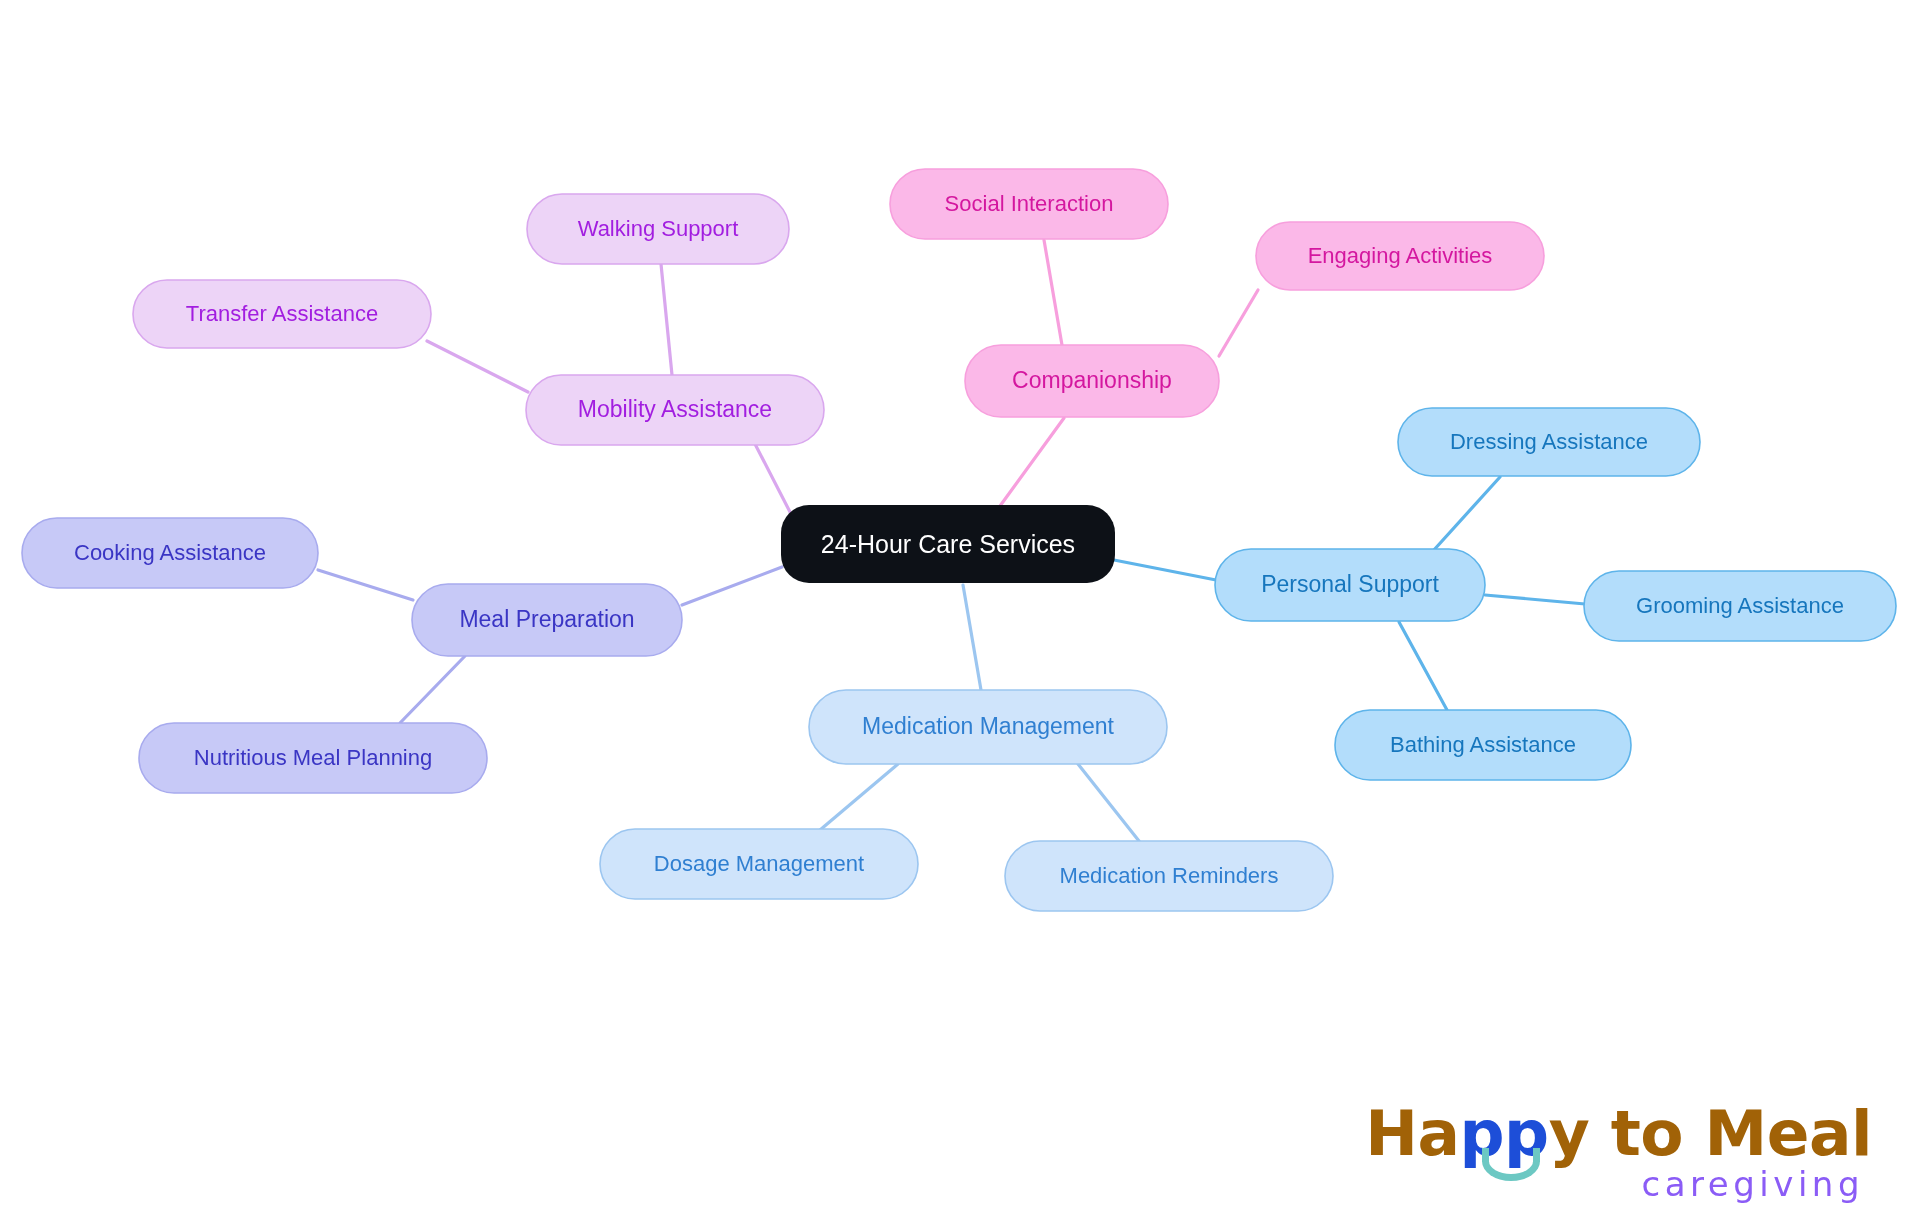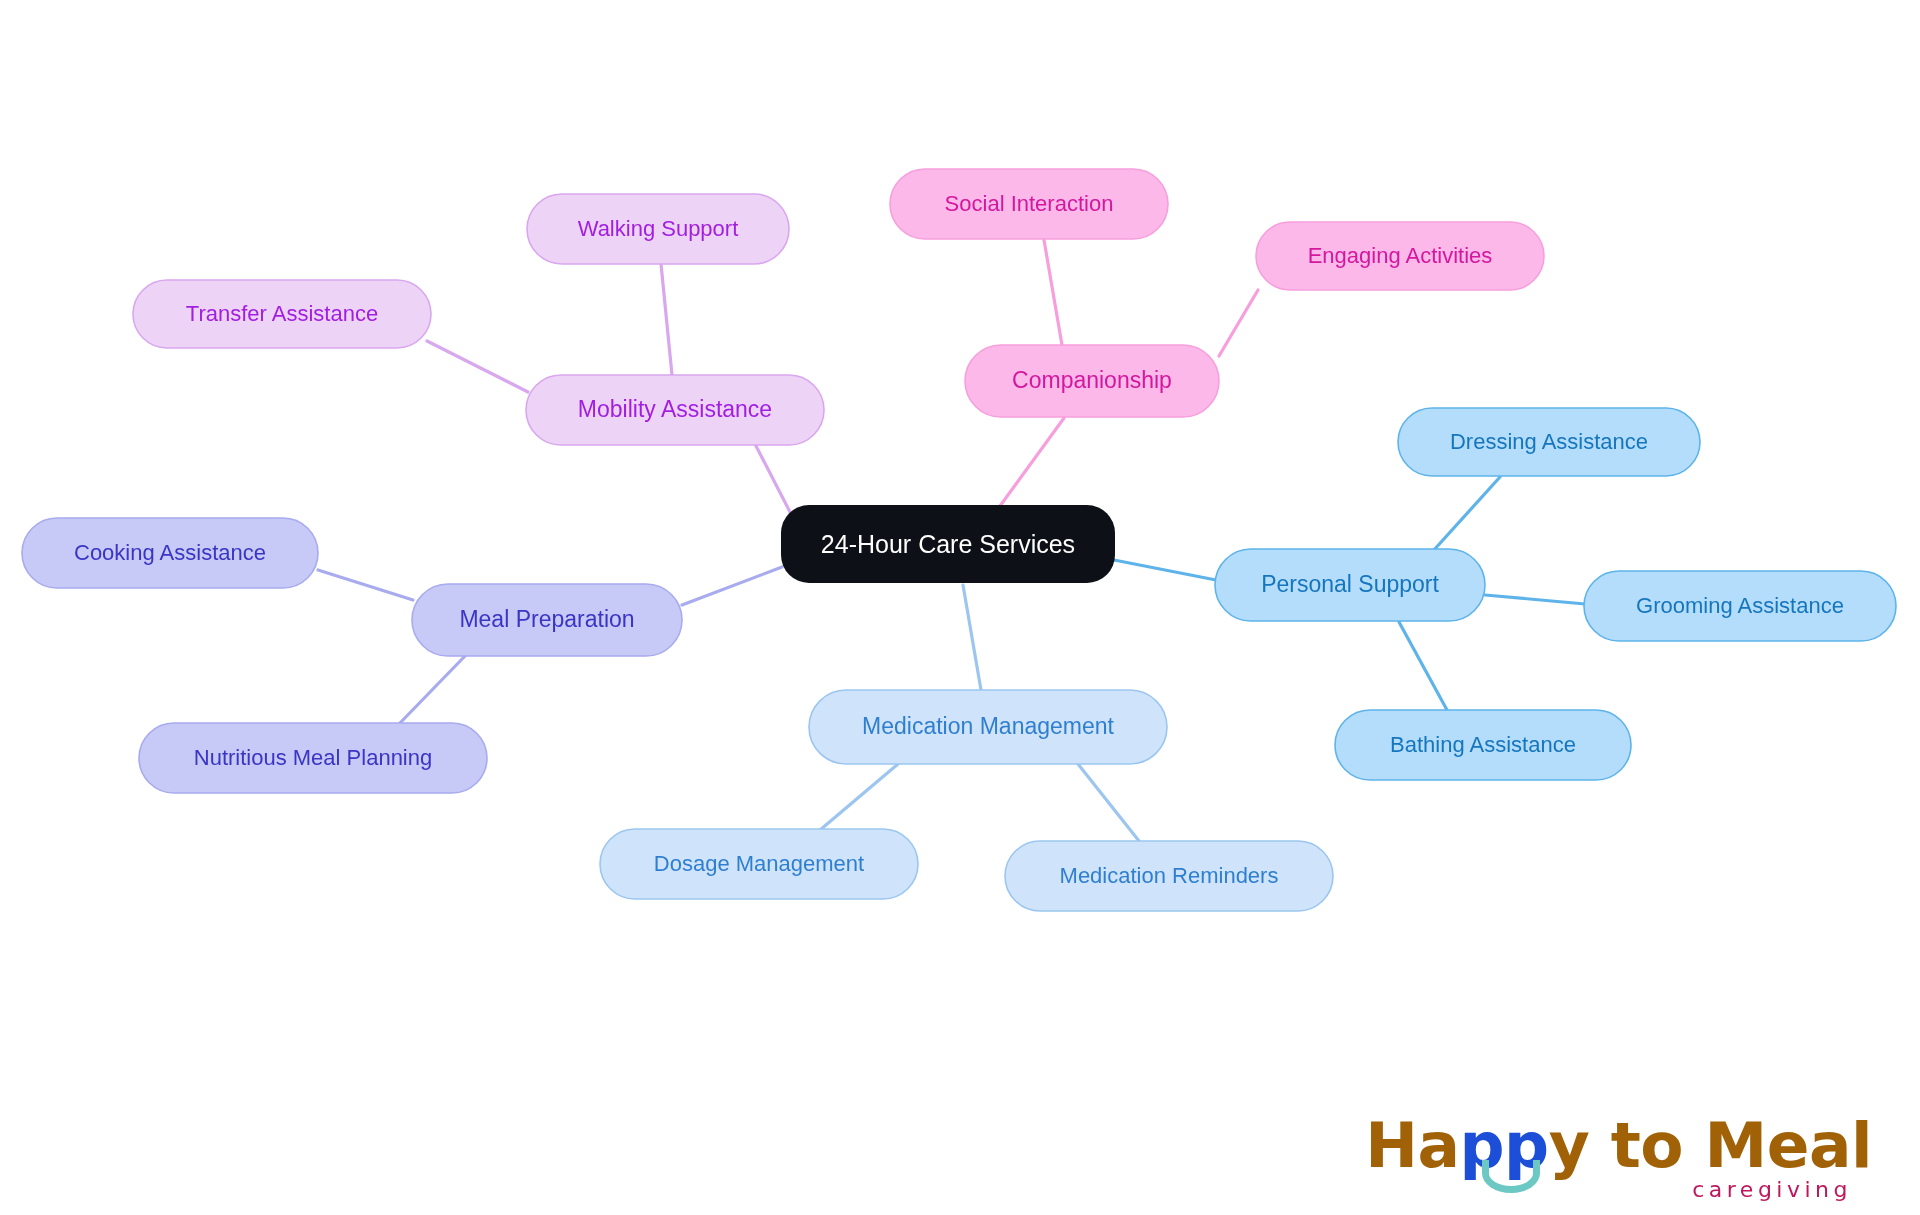--- a/index.html
+++ b/index.html
@@ -76,26 +76,26 @@
     top: 46px;
     width: 44px;
     height: 26px;
     border: 7px solid #6cc8c3;
     border-top: none;
     border-bottom-left-radius: 44px 30px;
     border-bottom-right-radius: 44px 30px;
   }
   .logo-sub {
     font-family: "DejaVu Sans", "Liberation Sans", sans-serif;
-    font-size: 22px;
+    font-size: 34px;
     font-weight: 400;
     letter-spacing: 4.5px;
-    color: #be185d;
+    color: #8b5cf6;
     margin-top: 2px;
-    margin-right: 20px;
+    margin-right: 8px;
     line-height: 1;
   }
 </style>
 </head>
 <body>
 
 <svg id="mindmap-canvas" viewBox="0 0 1920 1215">
 
   <g>
 

